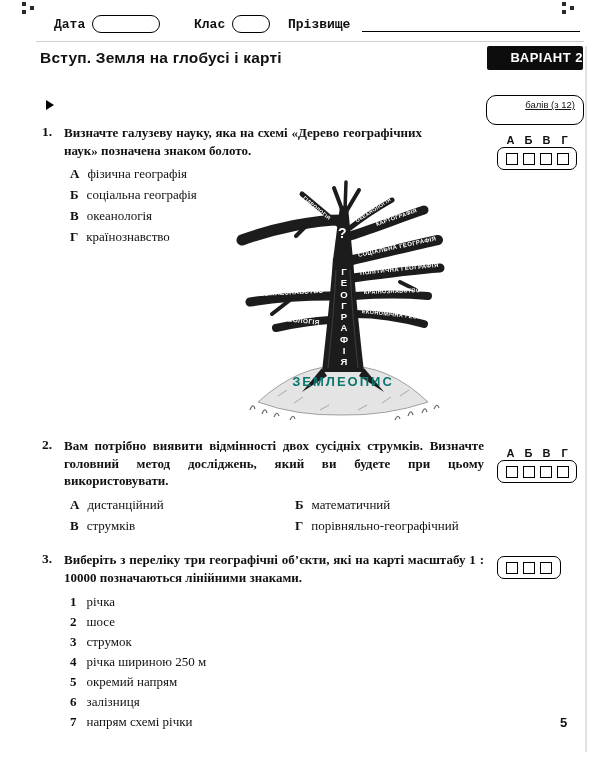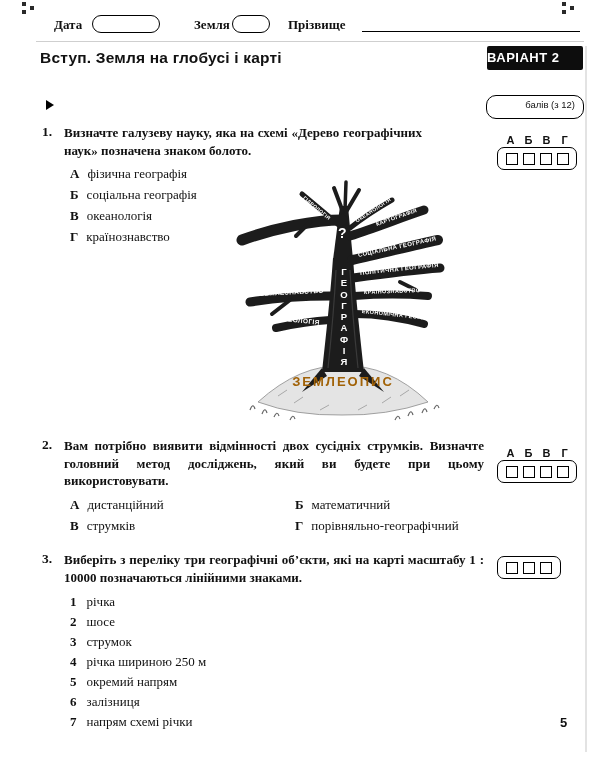--- a/index.html
+++ b/index.html
@@ -12,28 +12,28 @@
   .abs { position:absolute; }
 
   
   .marks { width:14px; height:14px; }
   .marks span { position:absolute; width:4px; height:4px; background:#2a2a2a; }
   .marks span:nth-child(1){ left:0; top:0; }
   .marks span:nth-child(2){ left:0; top:8px; }
   .marks span:nth-child(3){ left:8px; top:4px; }
 
   
-  .hdr-label { font-family:Liberation Serif, serif; font-weight:bold; font-size:13px; }
+  .hdr-label { font-family:Liberation Mono, monospace; font-weight:bold; font-size:13px; }
   .hdr-box { border:1.5px solid #000; border-radius:9px; background:#fff; }
   .hdr-line { border-bottom:1.3px solid #000; }
   .divider { background:#cfcfcf; height:1px; }
 
   .title { font-family:"Liberation Sans",sans-serif; font-weight:bold; font-size:15.5px; letter-spacing:0.2px; }
   .badge {
-    background:#0d0d0d; color:#fff; text-align:left;
+    background:#0d0d0d; color:#fff; text-align:right;
     font-family:"Liberation Sans",sans-serif; font-weight:bold; font-size:13px;
     line-height:24px; border-radius:2px; letter-spacing:0.5px;
   }
   .edge-shadow { background:#e3e3e3; }
 
   .tri { width:0; height:0; border-left:8px solid #000; border-top:5px solid transparent; border-bottom:5px solid transparent; }
   .group-label { font-family:"Liberation Sans",sans-serif; font-weight:bold; font-size:13px; }
   .points-box {
     border:1.3px solid #000; border-radius:10px; text-align:right;
     font-family:"Liberation Sans",sans-serif; font-size:9.5px; line-height:18px; padding-right:8px;
@@ -62,21 +62,21 @@
     font-weight:bold; white-space:nowrap; transform-origin:left center; letter-spacing:0.4px;
   }
   .trunk-word {
     position:absolute; left:102px; top:96px; width:24px; height:106px;
     display:flex; flex-direction:column; align-items:center; justify-content:flex-start;
     color:#fff; font-family:"Liberation Sans",sans-serif; font-weight:bold;
     font-size:9.5px; line-height:11.3px;
   }
   .base-word {
     position:absolute; left:40px; top:204px; width:146px; text-align:center;
-    color:#a16207; font-family:"Liberation Sans",sans-serif; font-weight:bold;
+    color:#0f766e; font-family:"Liberation Sans",sans-serif; font-weight:bold;
     font-size:13px; letter-spacing:2px;
   }
   .qmark { position:absolute; left:108px; top:55px; color:#fff; font-weight:bold; font-size:14px; font-family:"Liberation Sans",sans-serif; }
 
   .pagenum { font-family:"Liberation Sans",sans-serif; font-weight:bold; font-size:13px; }
 </style>
 </head>
 <body>
 
 <div class="page">
@@ -87,32 +87,32 @@
       <span></span>
     </div>
   <div class="abs marks" style="left:562px; top:2px;">
       <span></span>
       <span></span>
       <span></span>
     </div>
 
   <div class="abs hdr-label" style="left:54px; top:17px;">Дата</div>
   <div class="abs hdr-box" style="left:92px; top:15px; width:68px; height:18px;"></div>
-  <div class="abs hdr-label" style="left:194px; top:17px;">Земля</div>
+  <div class="abs hdr-label" style="left:194px; top:17px;">Клас</div>
   <div class="abs hdr-box" style="left:232px; top:15px; width:38px; height:18px;"></div>
   <div class="abs hdr-label" style="left:288px; top:17px;">Прізвище</div>
   <div class="abs hdr-line" style="left:362px; top:15px; width:218px; height:17px;"></div>
   <div class="abs divider" style="left:36px; top:41px; width:548px;"></div>
 
   <div class="abs title" style="left:40px; top:49px;">Вступ. Земля на глобусі і карті</div>
   <div class="abs badge" style="left:487px; top:46px; width:96px; height:24px;">ВАРІАНТ 2</div>
   <div class="abs edge-shadow" style="left:585px; top:46px; width:1.5px; height:706px;"></div>
 
   <div class="abs tri" style="left:46px; top:100px;"></div>
-  <div class="abs points-box" style="left:486px; top:95px; width:98px; height:24px;">балів (з 12)</div>
+  <div class="abs points-box" style="left:486px; top:95px; width:98px; height:30px;text-decoration:underline;">балів (з 12)</div>
 
   <div class="abs qnum" style="left:42px; top:124px;">1.</div>
   <div class="abs qtext" style="left:64px; top:124px; width:358px;">Визначте галузеву науку, яка на схемі «Дерево географічних наук» позначена знаком болото.</div>
 
   <div class="abs ans-letters" style="left:504px; top:134px;">
     <span>А</span>
     <span>Б</span>
     <span>В</span>
     <span>Г</span>
   </div>

